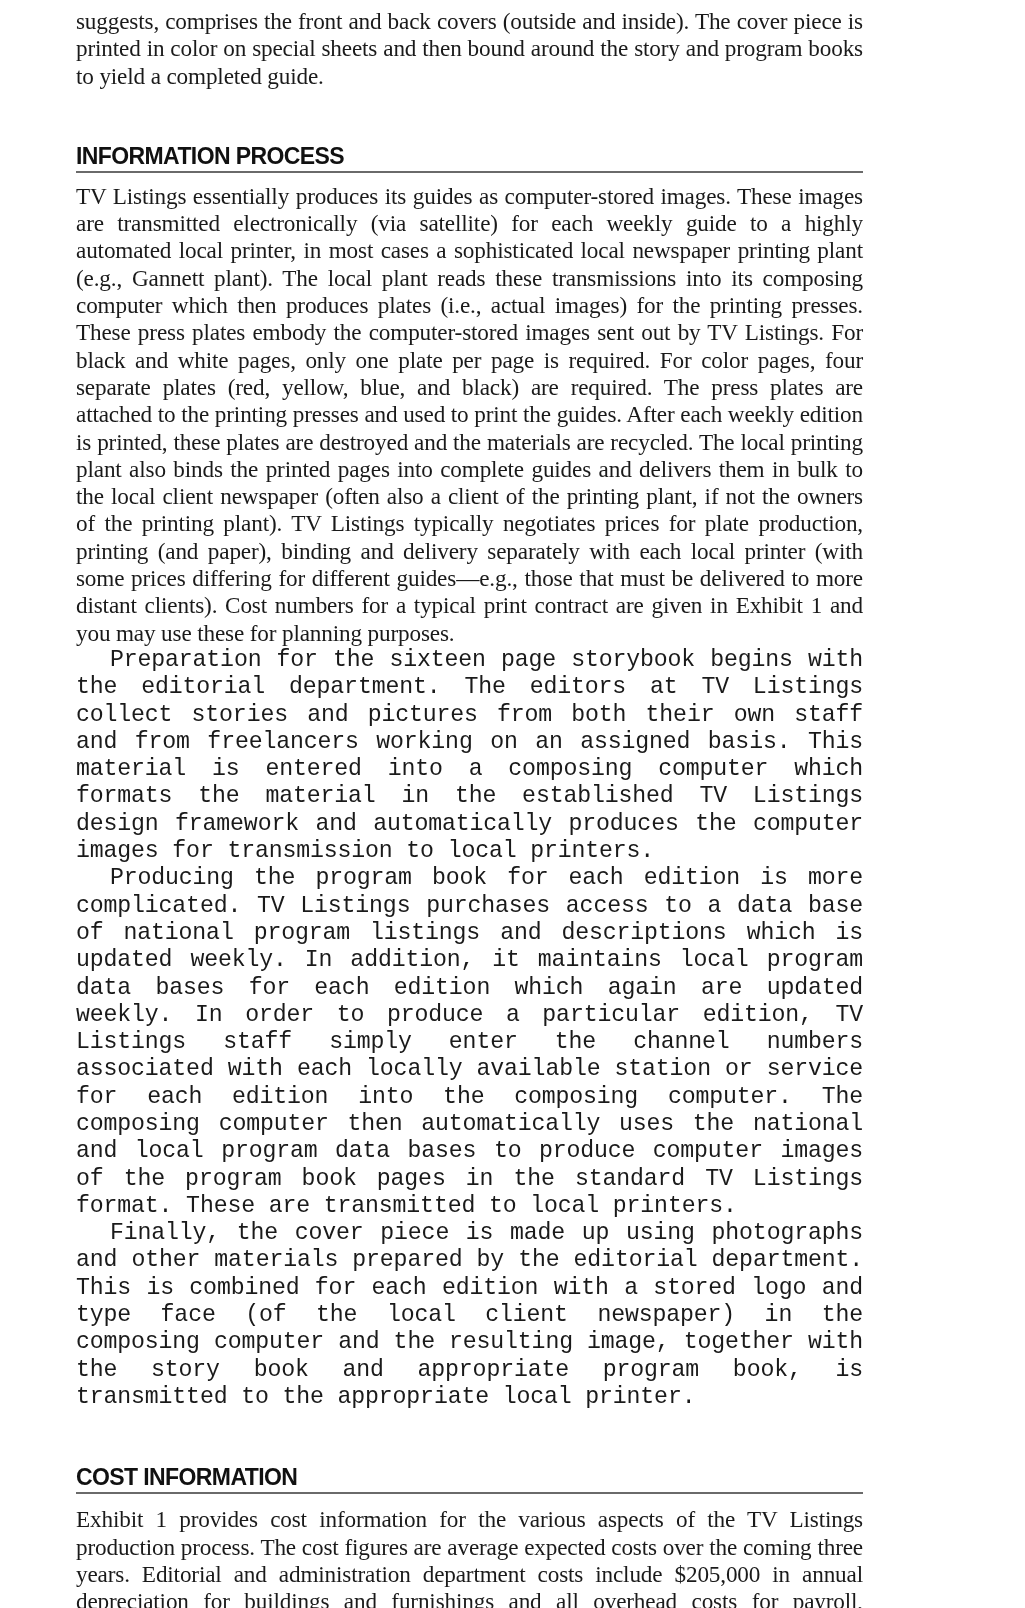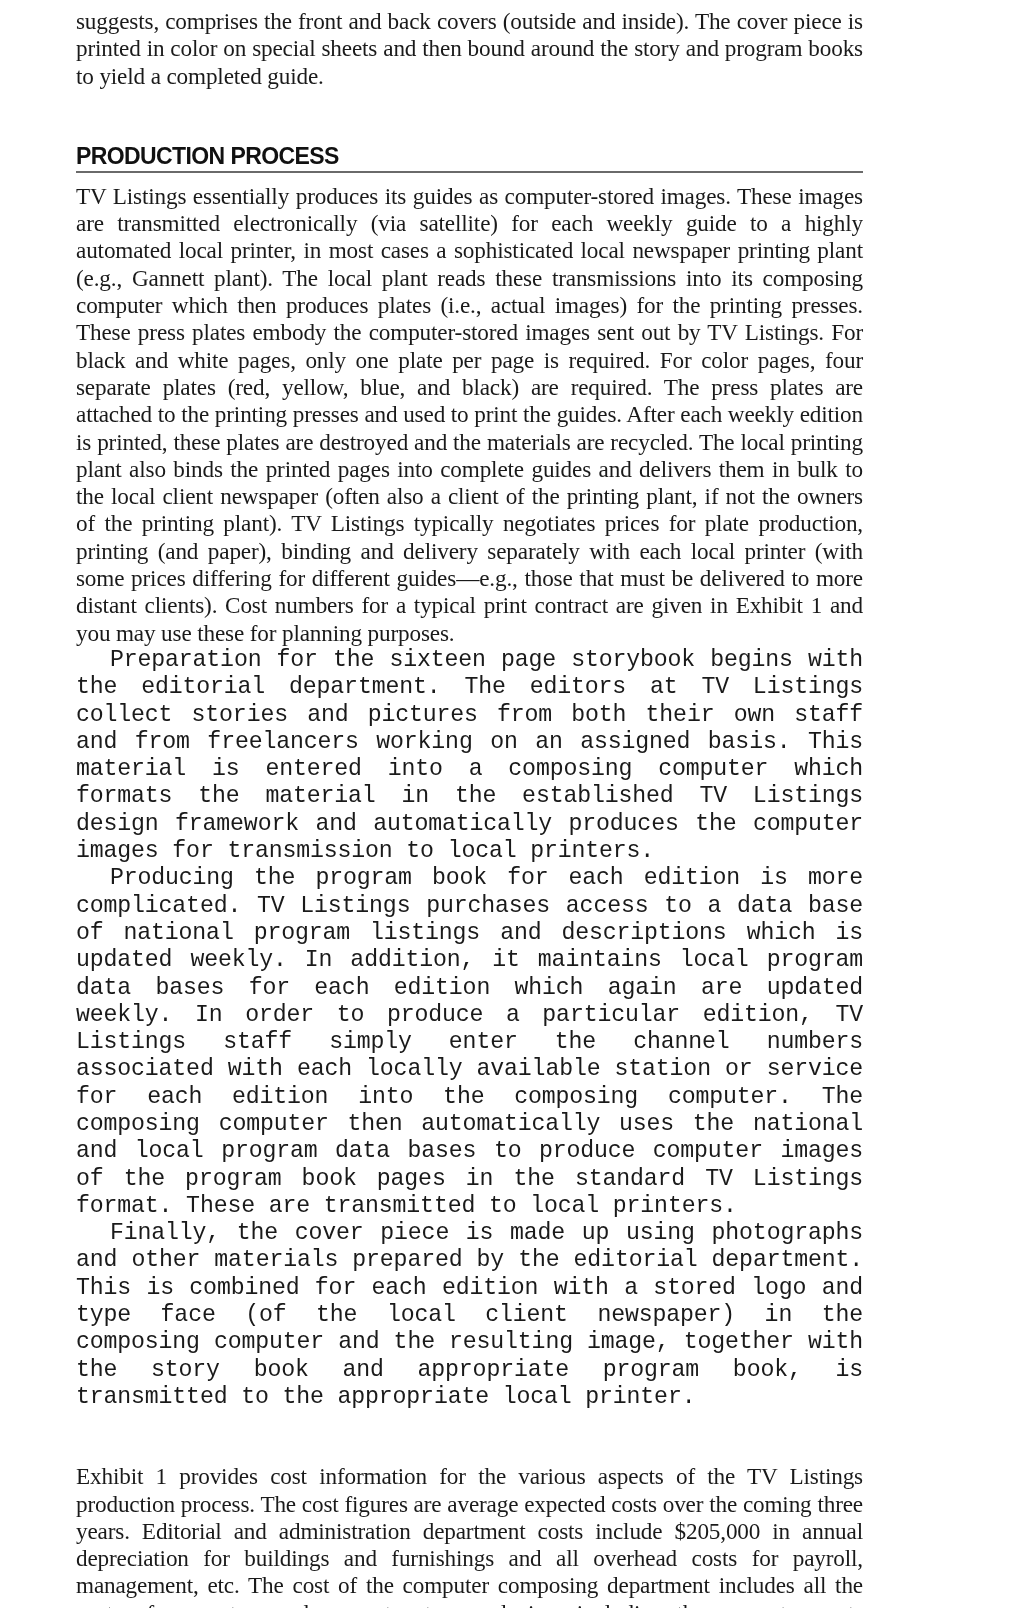--- a/index.html
+++ b/index.html
@@ -52,24 +52,25 @@
     #cost-heading { margin-bottom: 12px; }
   </style>
 </head>
 <body>
 
 <div class="page">
 
   <p id="intro-tail" class="para">suggests, comprises the front and back covers (outside and inside). The cover piece is printed in color on special sheets and then bound around the story and program books to yield a completed guide.</p>
 
   <div id="production-section" class="section">
-    <h2 id="production-heading" class="heading">PRODUCTION PROCESS</h2>
+    <h2 id="production-heading" class="heading">INFORMATION PROCESS</h2>
     <p class="para">TV Listings essentially produces its guides as computer-stored images. These images are transmitted electronically (via satellite) for each weekly guide to a highly automated local printer, in most cases a sophisticated local newspaper printing plant (e.g., Gannett plant). The local plant reads these transmissions into its composing computer which then produces plates (i.e., actual images) for the printing presses. These press plates embody the computer-stored images sent out by TV Listings. For black and white pages, only one plate per page is required. For color pages, four separate plates (red, yellow, blue, and black) are required. The press plates are attached to the printing presses and used to print the guides. After each weekly edition is printed, these plates are destroyed and the materials are recycled. The local printing plant also binds the printed pages into complete guides and delivers them in bulk to the local client newspaper (often also a client of the printing plant, if not the owners of the printing plant). TV Listings typically negotiates prices for plate production, printing (and paper), binding and delivery separately with each local printer (with some prices differing for different guides—e.g., those that must be delivered to more distant clients). Cost numbers for a typical print contract are given in Exhibit 1 and you may use these for planning purposes.</p>
     <p class="para indent">Preparation for the sixteen page storybook begins with the editorial department. The editors at TV Listings collect stories and pictures from both their own staff and from freelancers working on an assigned basis. This material is entered into a composing computer which formats the material in the established TV Listings design framework and automatically produces the computer images for transmission to local printers.</p>
     <p class="para indent">Producing the program book for each edition is more complicated. TV Listings purchases access to a data base of national program listings and descriptions which is updated weekly. In addition, it maintains local program data bases for each edition which again are updated weekly. In order to produce a particular edition, TV Listings staff simply enter the channel numbers associated with each locally available station or service for each edition into the composing computer. The composing computer then automatically uses the national and local program data bases to produce computer images of the program book pages in the standard TV Listings format. These are transmitted to local printers.</p>
     <p class="para indent">Finally, the cover piece is made up using photographs and other materials prepared by the editorial department. This is combined for each edition with a stored logo and type face (of the local client newspaper) in the composing computer and the resulting image, together with the story book and appropriate program book, is transmitted to the appropriate local printer.</p>
   </div>
 
   <div id="cost-section" class="section">
+    <h2 id="cost-heading" class="heading">COST INFORMATION</h2>
     <p class="para">Exhibit 1 provides cost information for the various aspects of the TV Listings production process. The cost figures are average expected costs over the coming three years. Editorial and administration department costs include $205,000 in annual depreciation for buildings and furnishings and all overhead costs for payroll, management, etc. The cost of the computer composing department includes all the costs of computers and computer-storage devices including the computer costs associated with data</p>
   </div>
 
 </div>
 
 </body></html>

